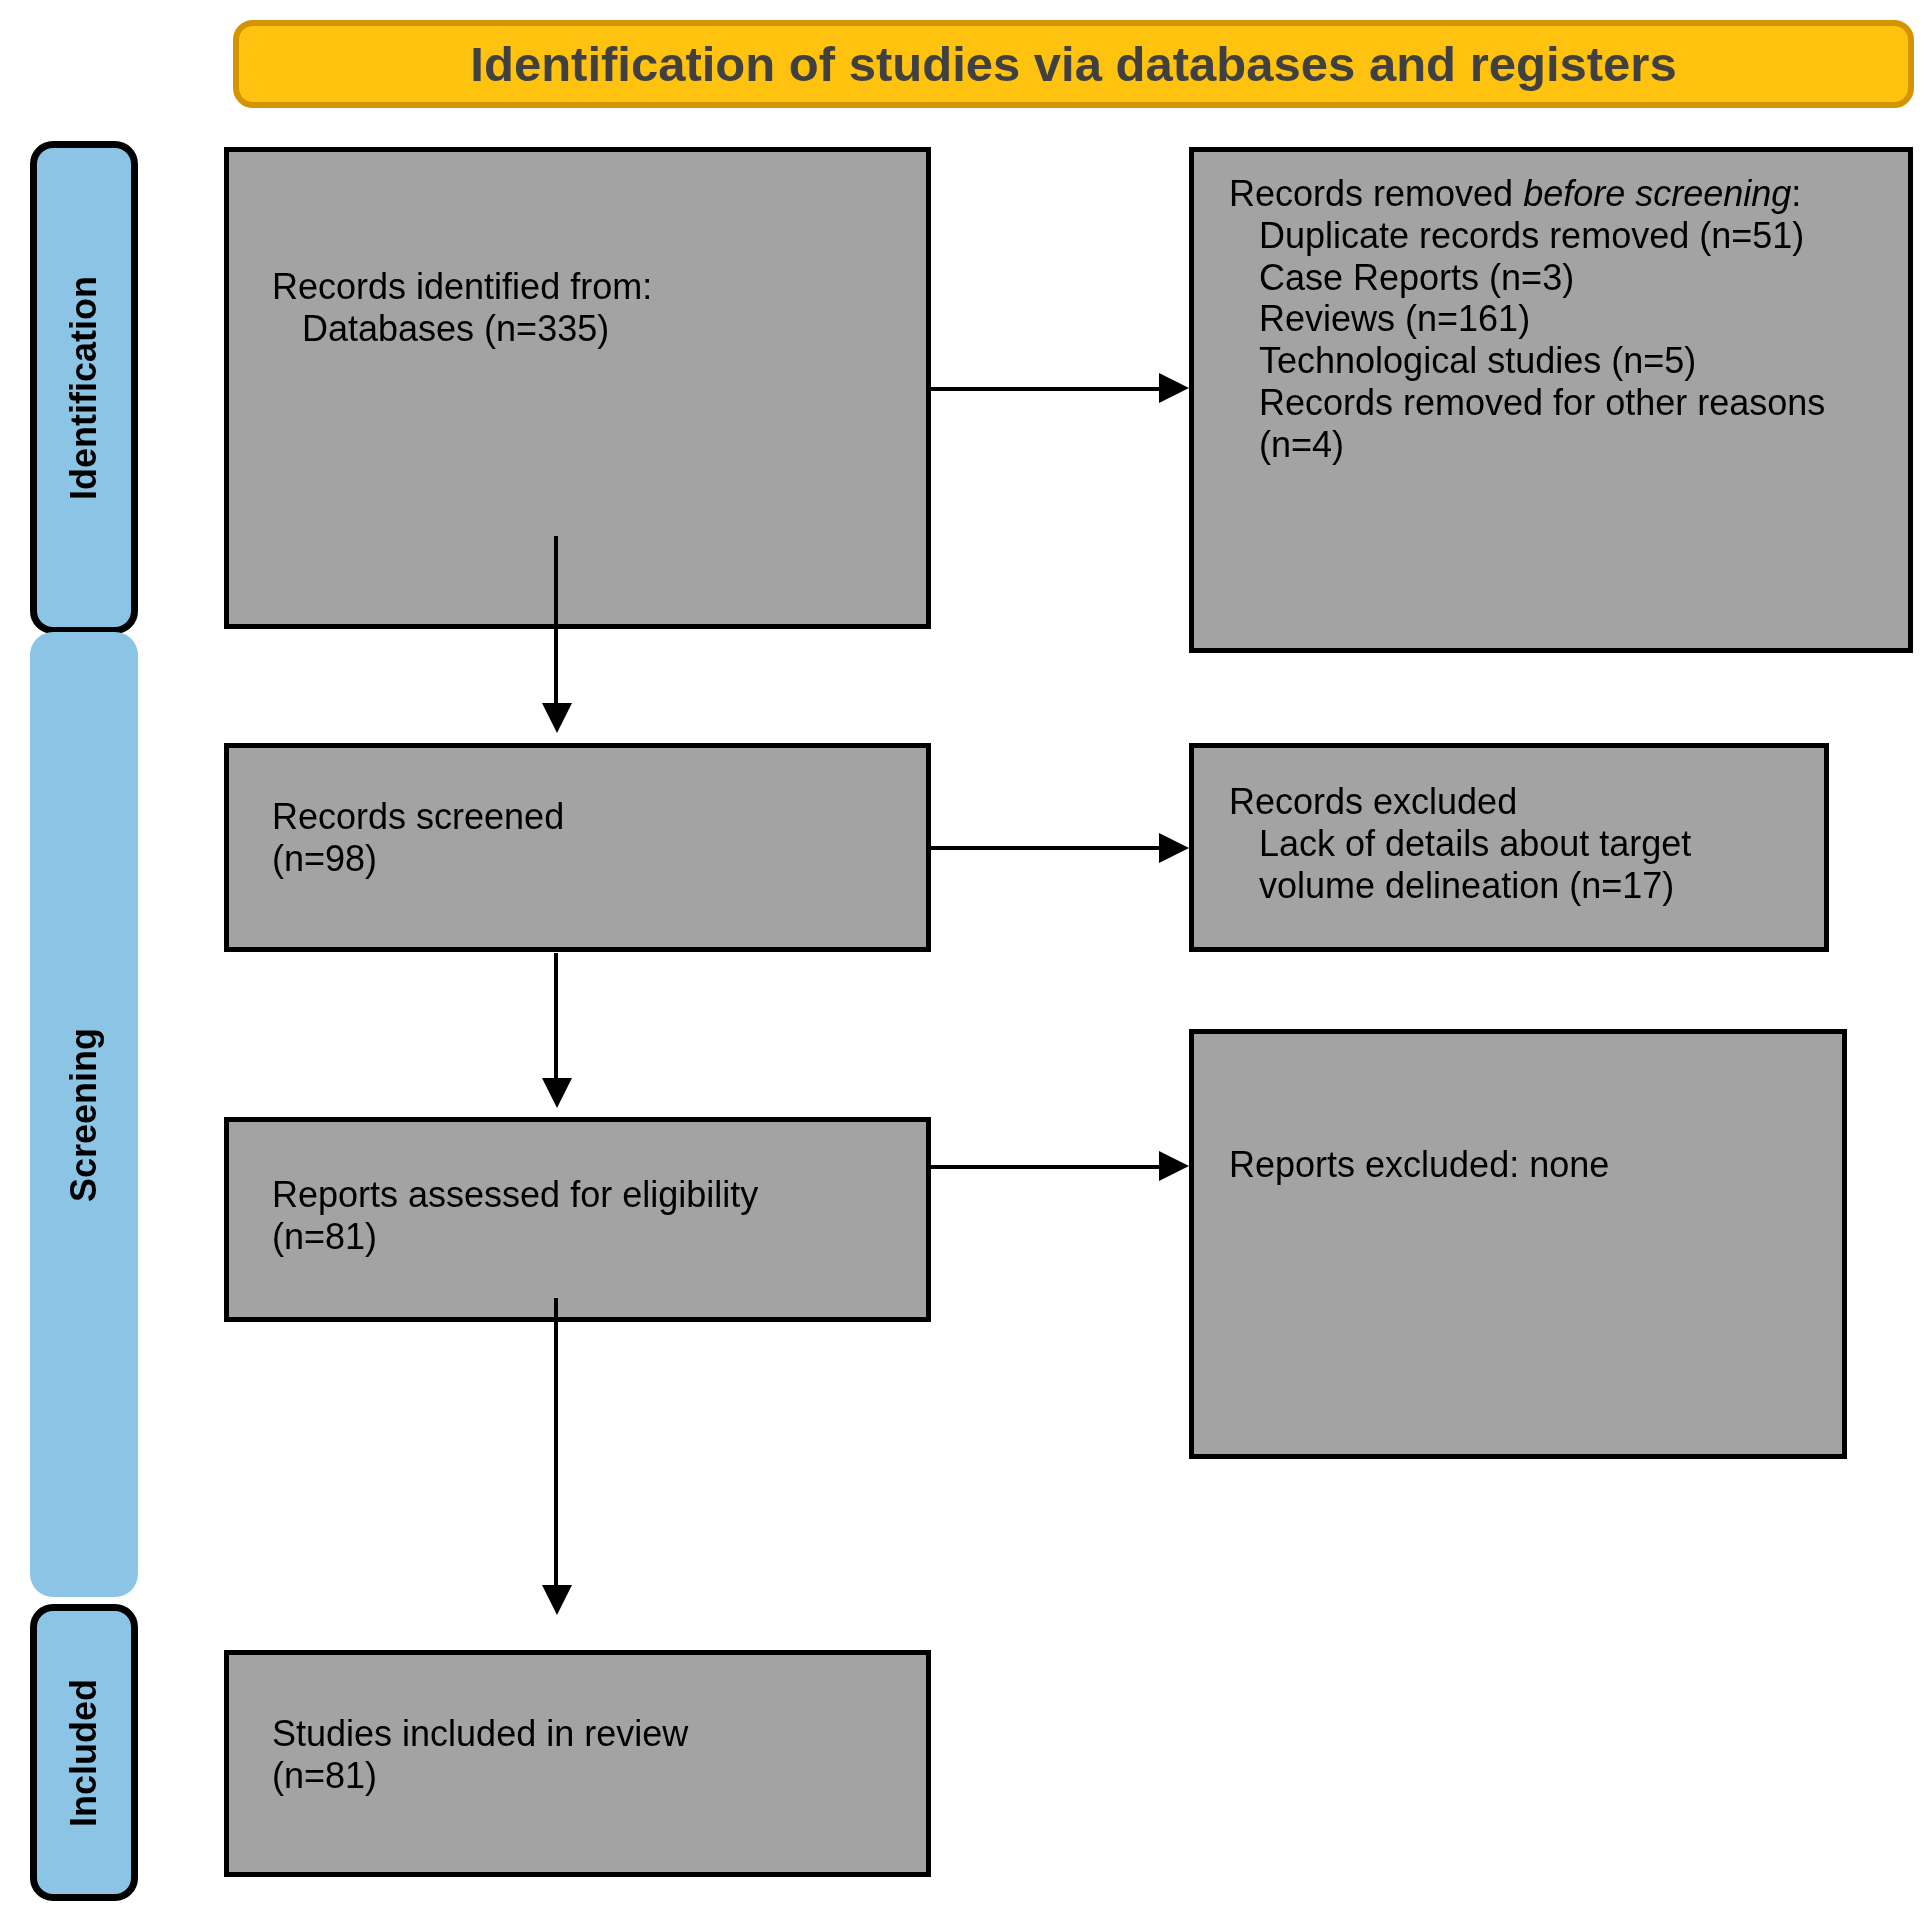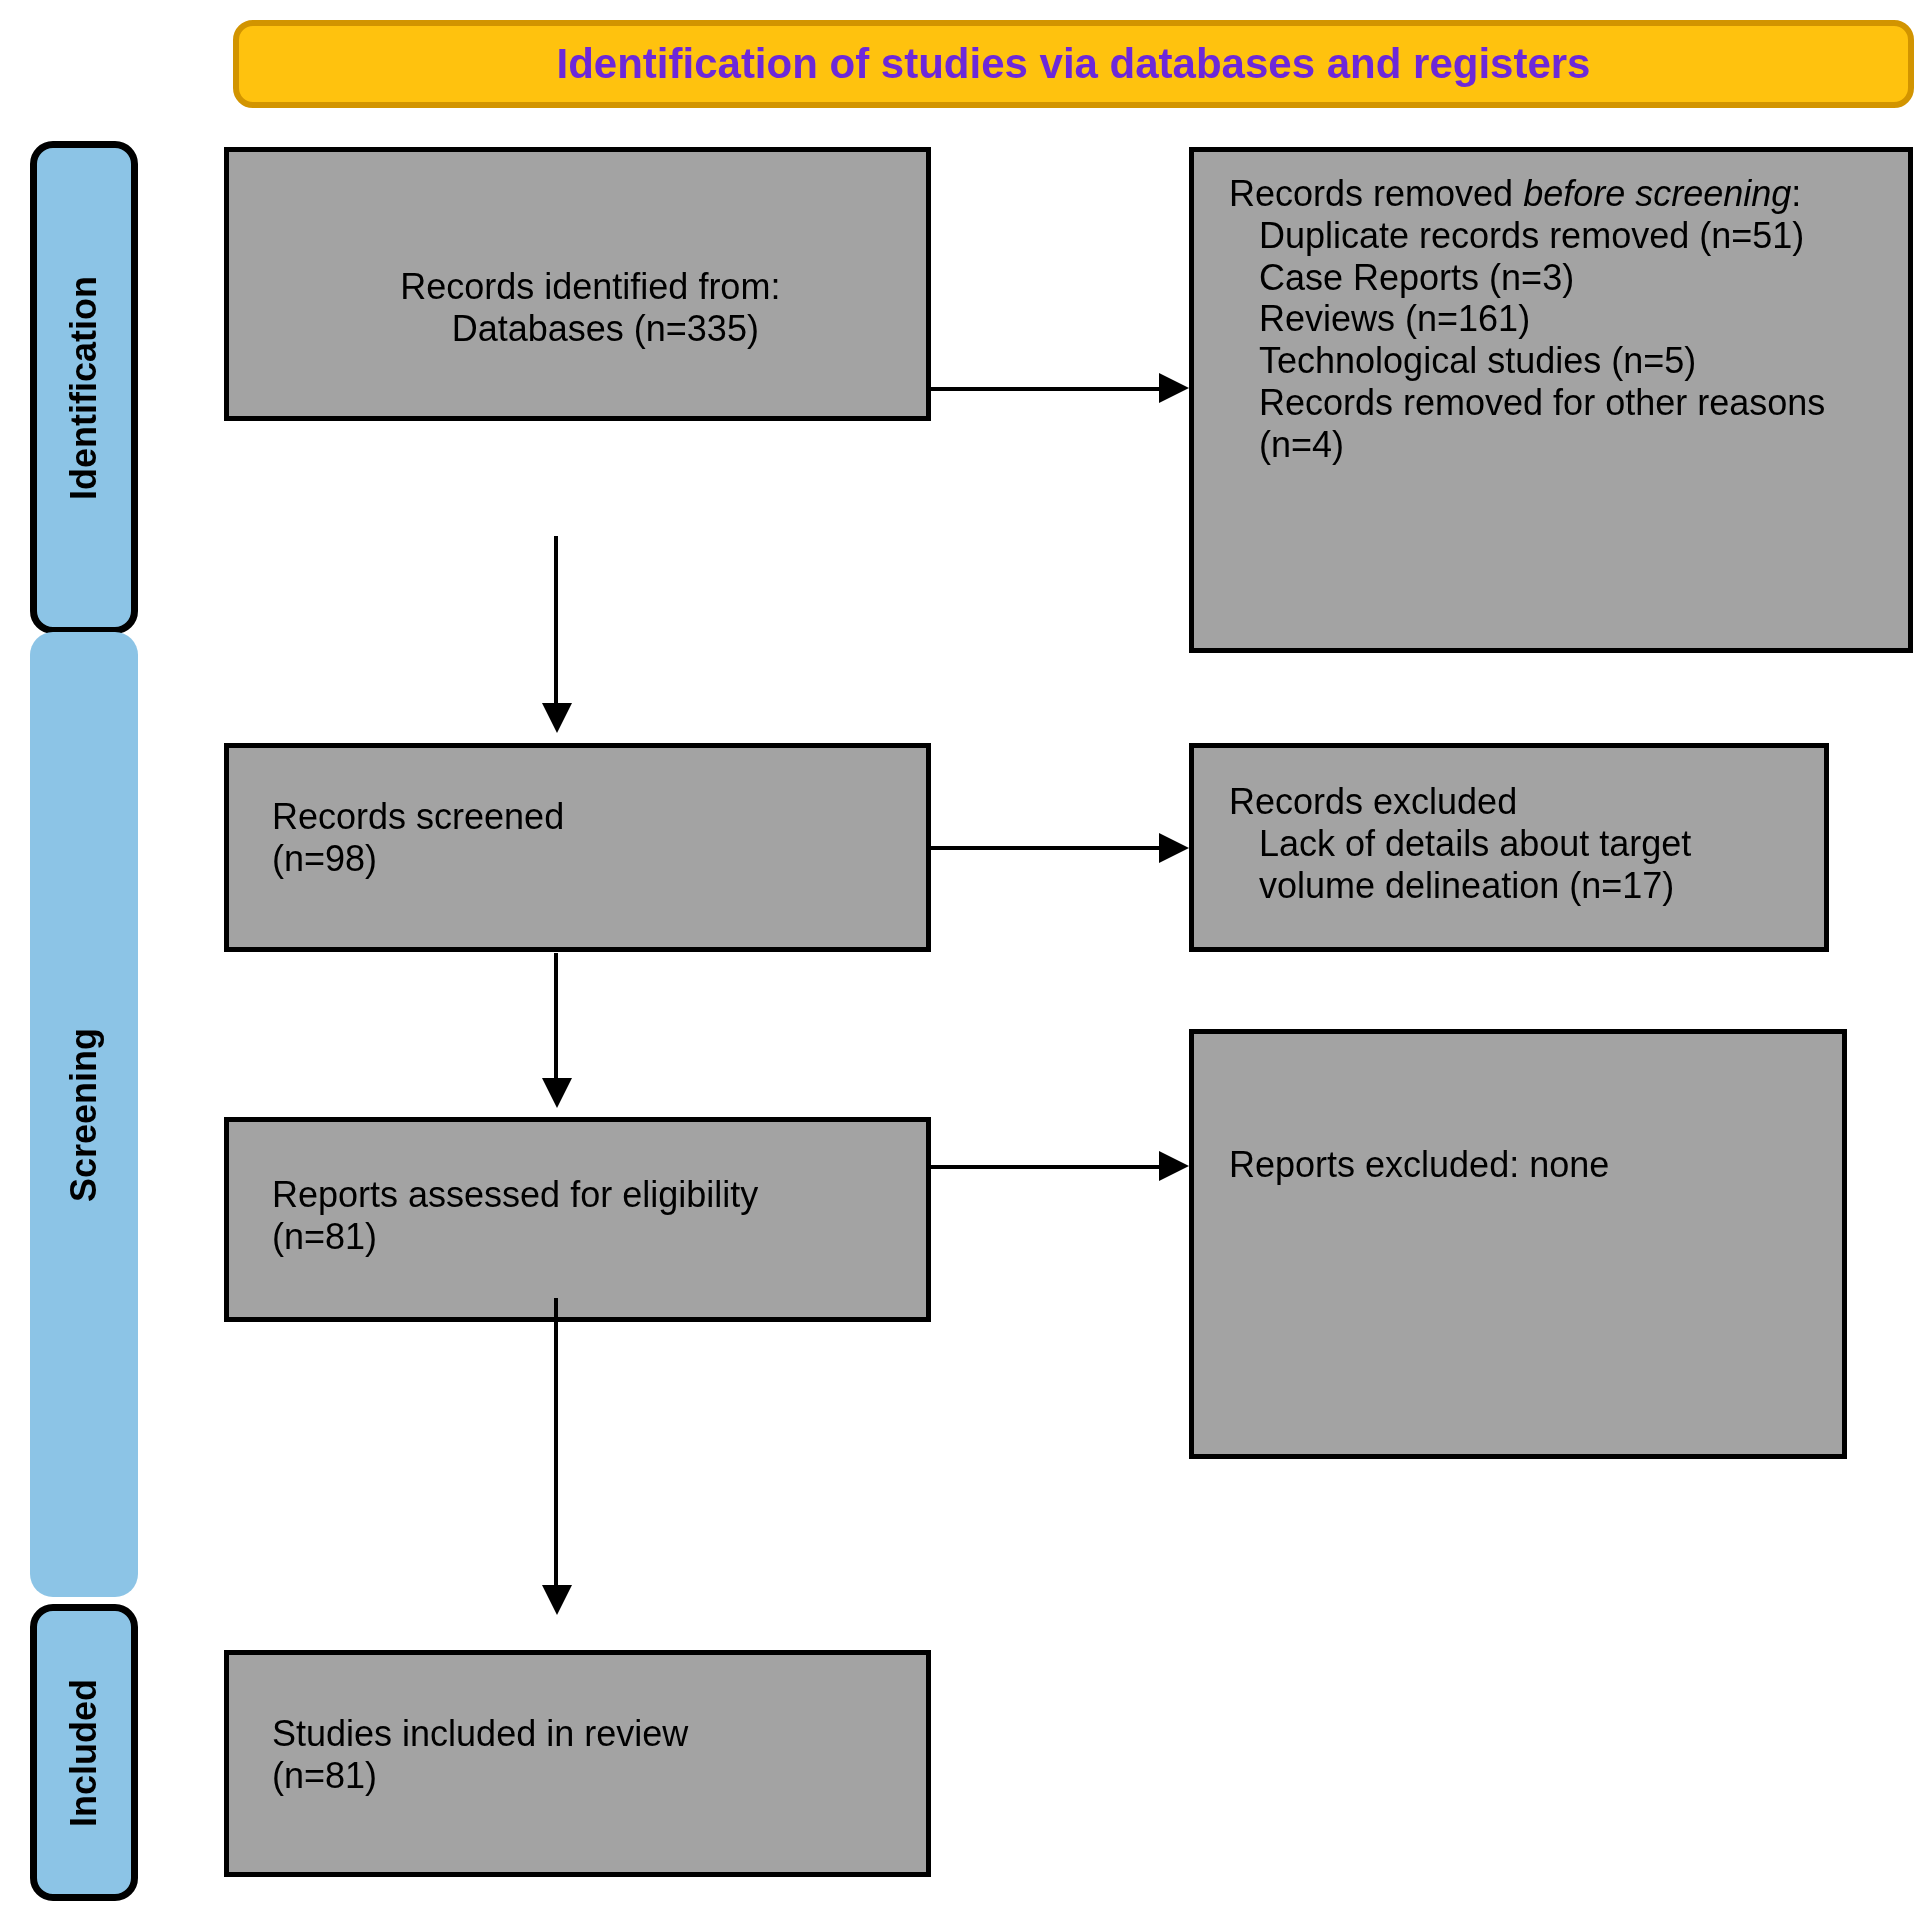--- a/index.html
+++ b/index.html
@@ -27,23 +27,23 @@
     height: 88px;
     background: #FFC20E;
     border: 6.4px solid #D29400;
     border-radius: 20px;
     box-sizing: border-box;
     display: flex;
     align-items: center;
     justify-content: center;
   }
   .banner-text {
-    font-size: 42px;
+    font-size: 49px;
     font-weight: bold;
-    color: #6d28d9;
+    color: #404040;
     letter-spacing: 0px;
     white-space: nowrap;
   }
 
   
   .phase {
     position: absolute;
     background: #8CC4E6;
     box-sizing: border-box;
     display: flex;
@@ -84,21 +84,21 @@
     left: 43px;
     right: 17.4px;
     font-size: 36px;
     line-height: 1.16;
     color: #000000;
   }
   .line { display: block; white-space: pre-wrap; }
   .indent { padding-left: 30px; }
   .ital { font-style: italic; }
 
-  #box-identified   { left: 224px; top: 147px;  width: 707px; height: 274px; text-align: center; }
+  #box-identified   { left: 224px; top: 147px;  width: 707px; height: 482px; }
   #box-identified .box-text { top: 114px; }
 
   #box-removed      { left: 1189px; top: 147px; width: 724px; height: 506px; }
   #box-removed .box-text { top: 21px; left: 35px; }
 
   #box-screened     { left: 224px; top: 743px; width: 707px; height: 209px; }
   #box-screened .box-text { top: 48px; }
 
   #box-excluded     { left: 1189px; top: 743px; width: 640px; height: 209px; padding-left: 41px; }
   #box-excluded .box-text { top: 33px; left: 35px; }

